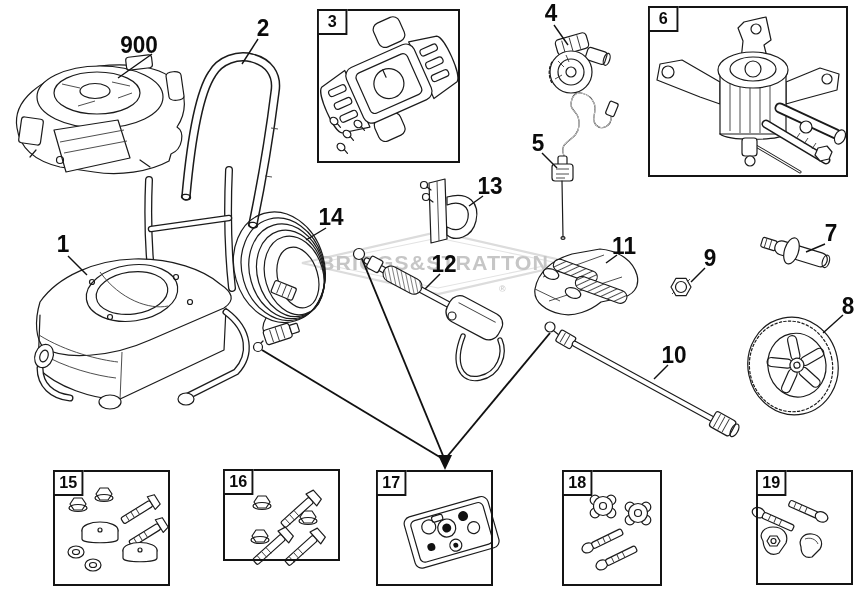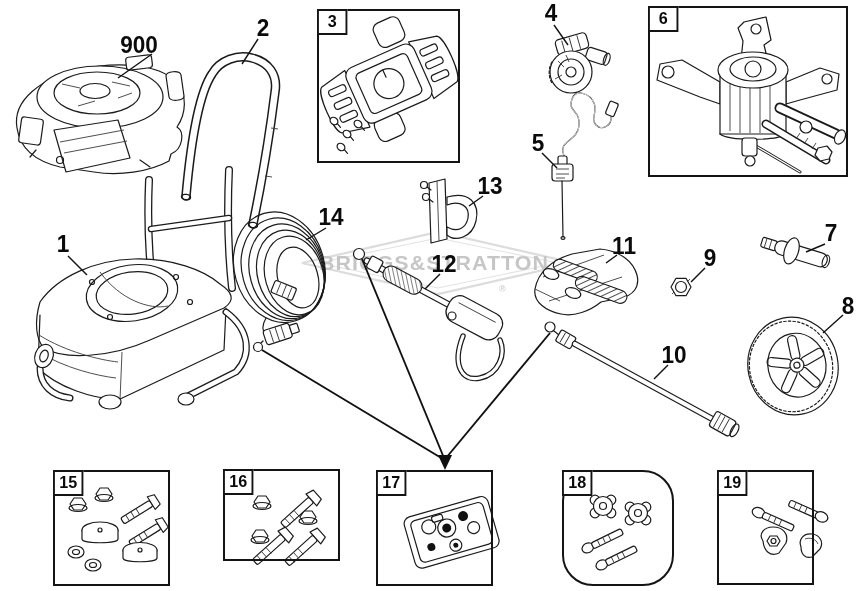--- a/index.html
+++ b/index.html
@@ -448,24 +448,24 @@
   </div>
   <div class="group-box" style="left:53px;top:470px;width:117px;height:116px;">
     <div class="box-num">15</div>
   </div>
   <div class="group-box" style="left:223px;top:469px;width:117px;height:92px;">
     <div class="box-num">16</div>
   </div>
   <div class="group-box" style="left:376px;top:470px;width:117px;height:116px;">
     <div class="box-num">17</div>
   </div>
-  <div class="group-box" style="left:562px;top:470px;width:112px;height:116px;border-radius:31px;">
+  <div class="group-box" style="left:562px;top:470px;width:100px;height:116px;">
     <div class="box-num">18</div>
   </div>
-  <div class="group-box" style="left:717px;top:470px;width:97px;height:115px;">
+  <div class="group-box" style="left:756px;top:470px;width:97px;height:115px;">
     <div class="box-num">19</div>
   </div>
 
   <div class="co" style="left:139px;top:45px;">900</div>
   <div class="co" style="left:63px;top:244px;">1</div>
   <div class="co" style="left:263px;top:28px;">2</div>
   <div class="co" style="left:551px;top:13px;">4</div>
   <div class="co" style="left:538px;top:143px;">5</div>
   <div class="co" style="left:831px;top:233px;">7</div>
   <div class="co" style="left:848px;top:306px;">8</div>

